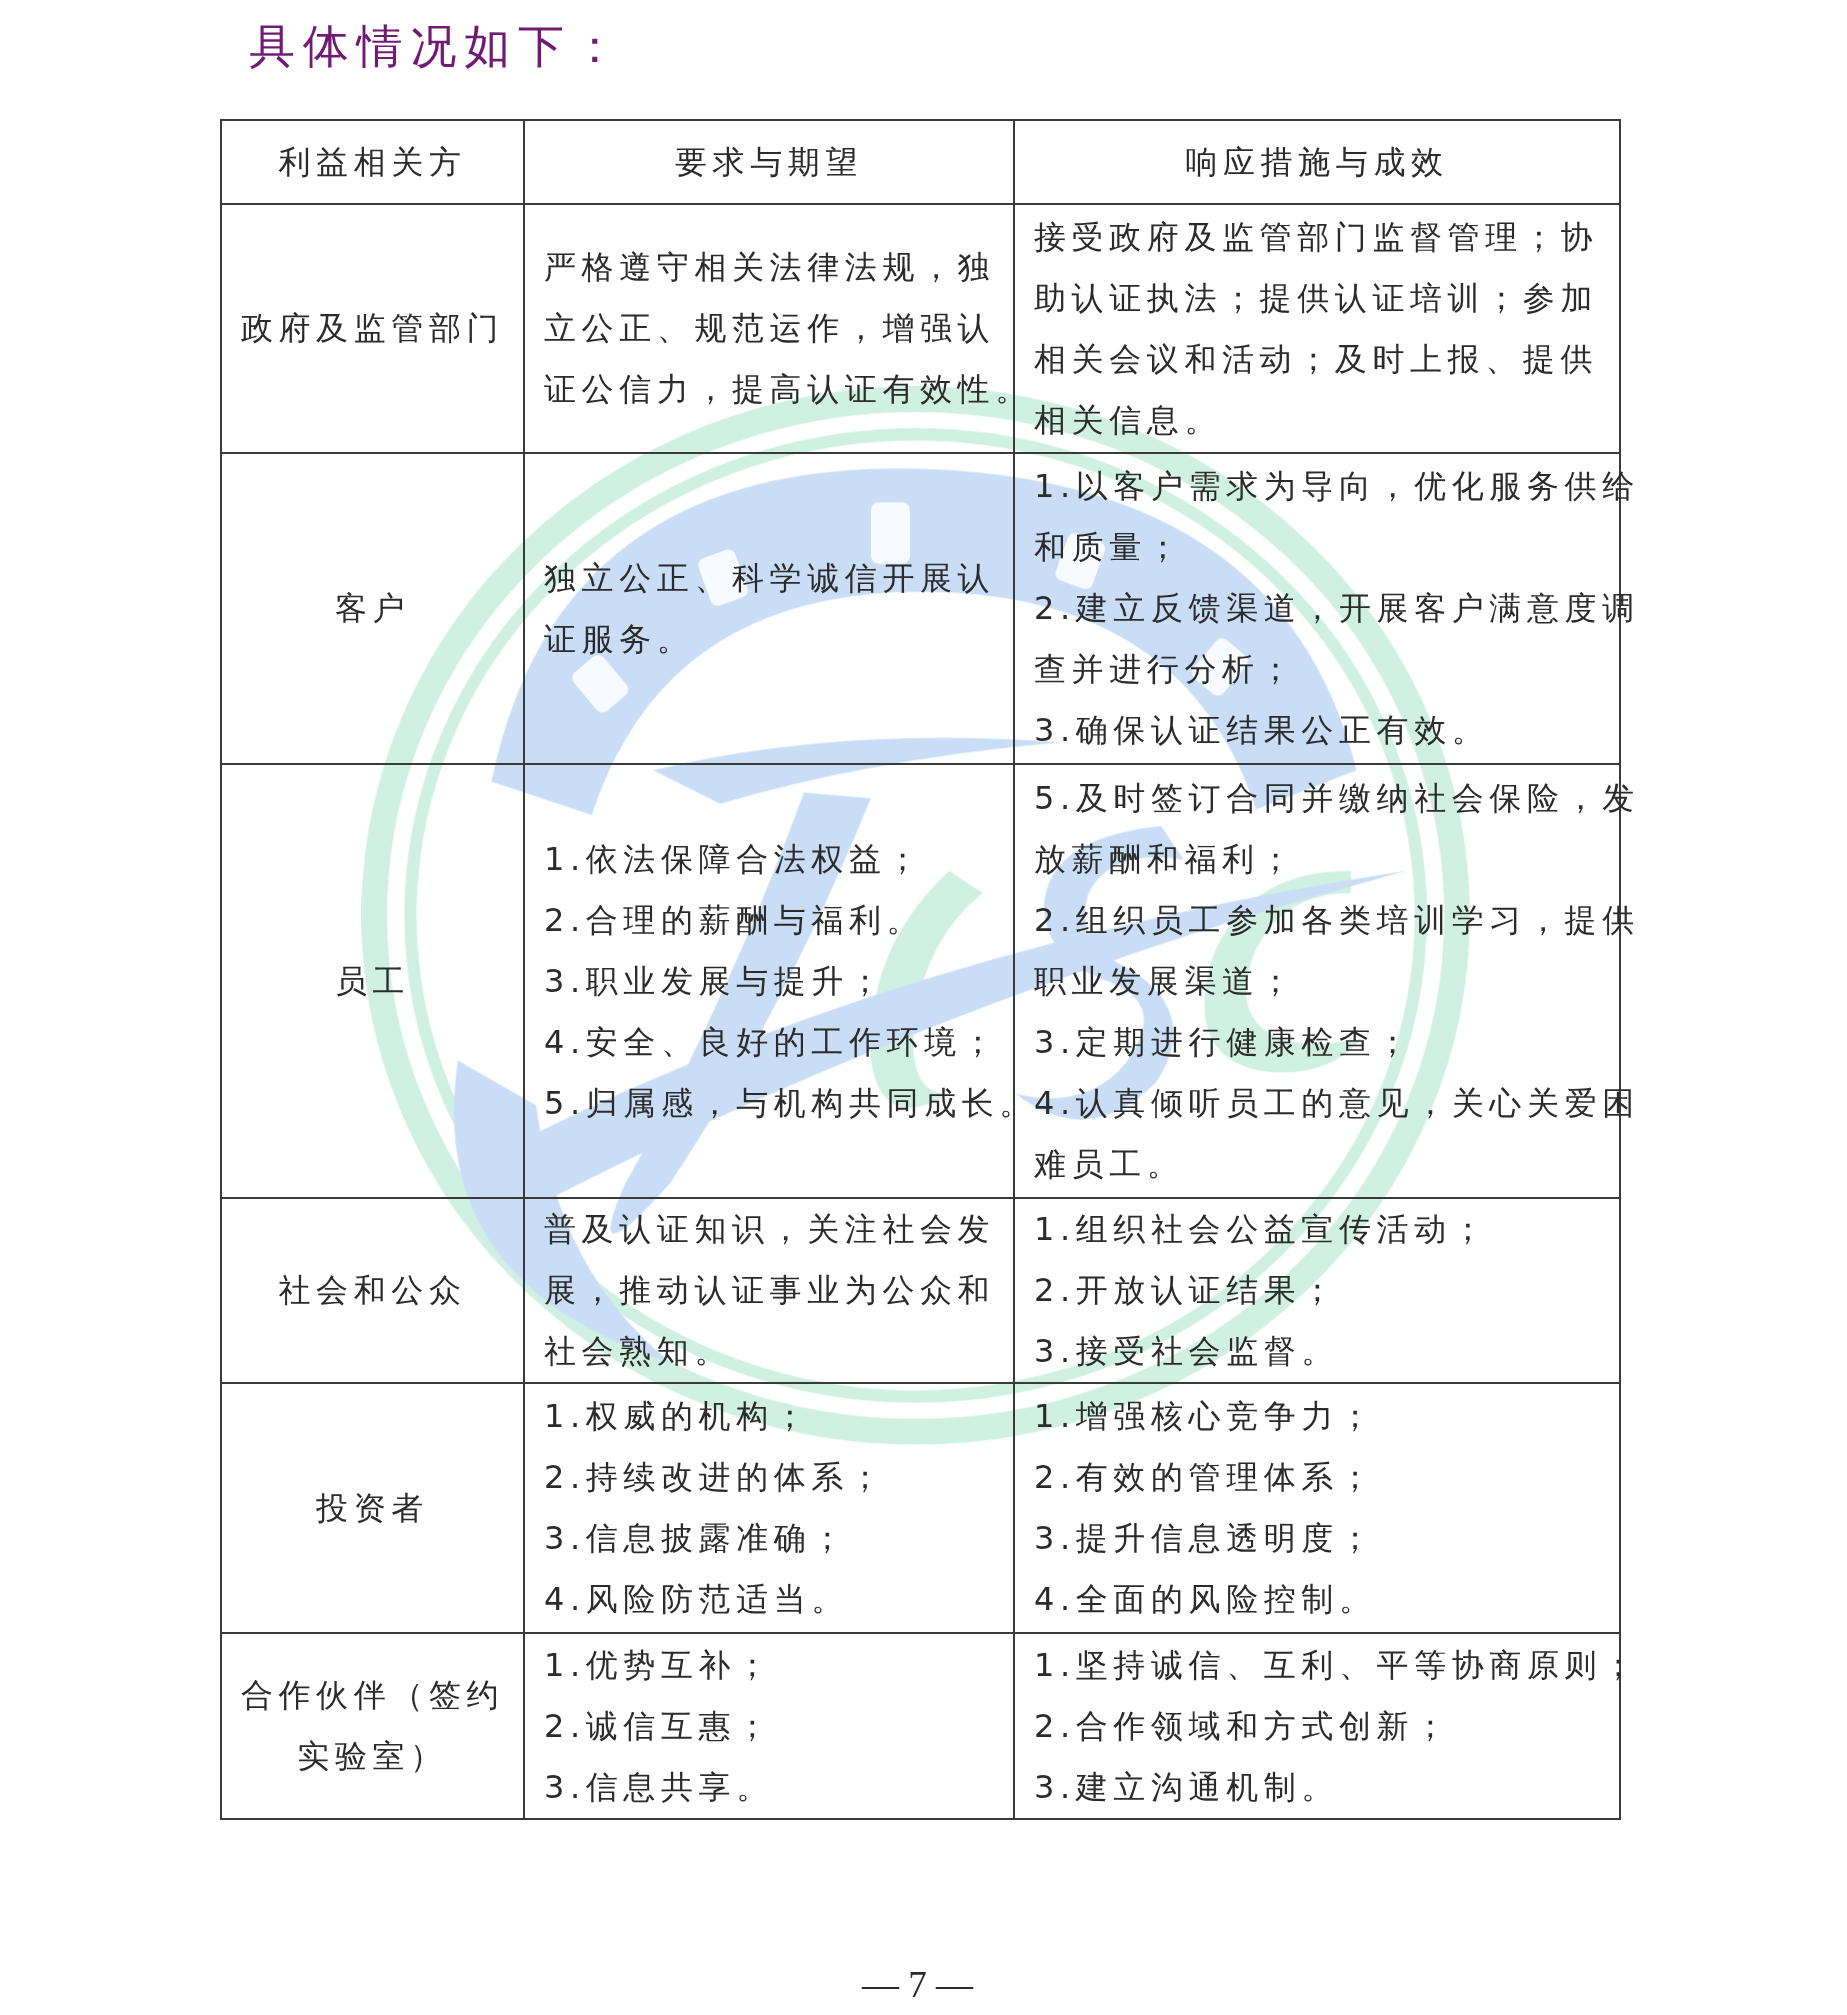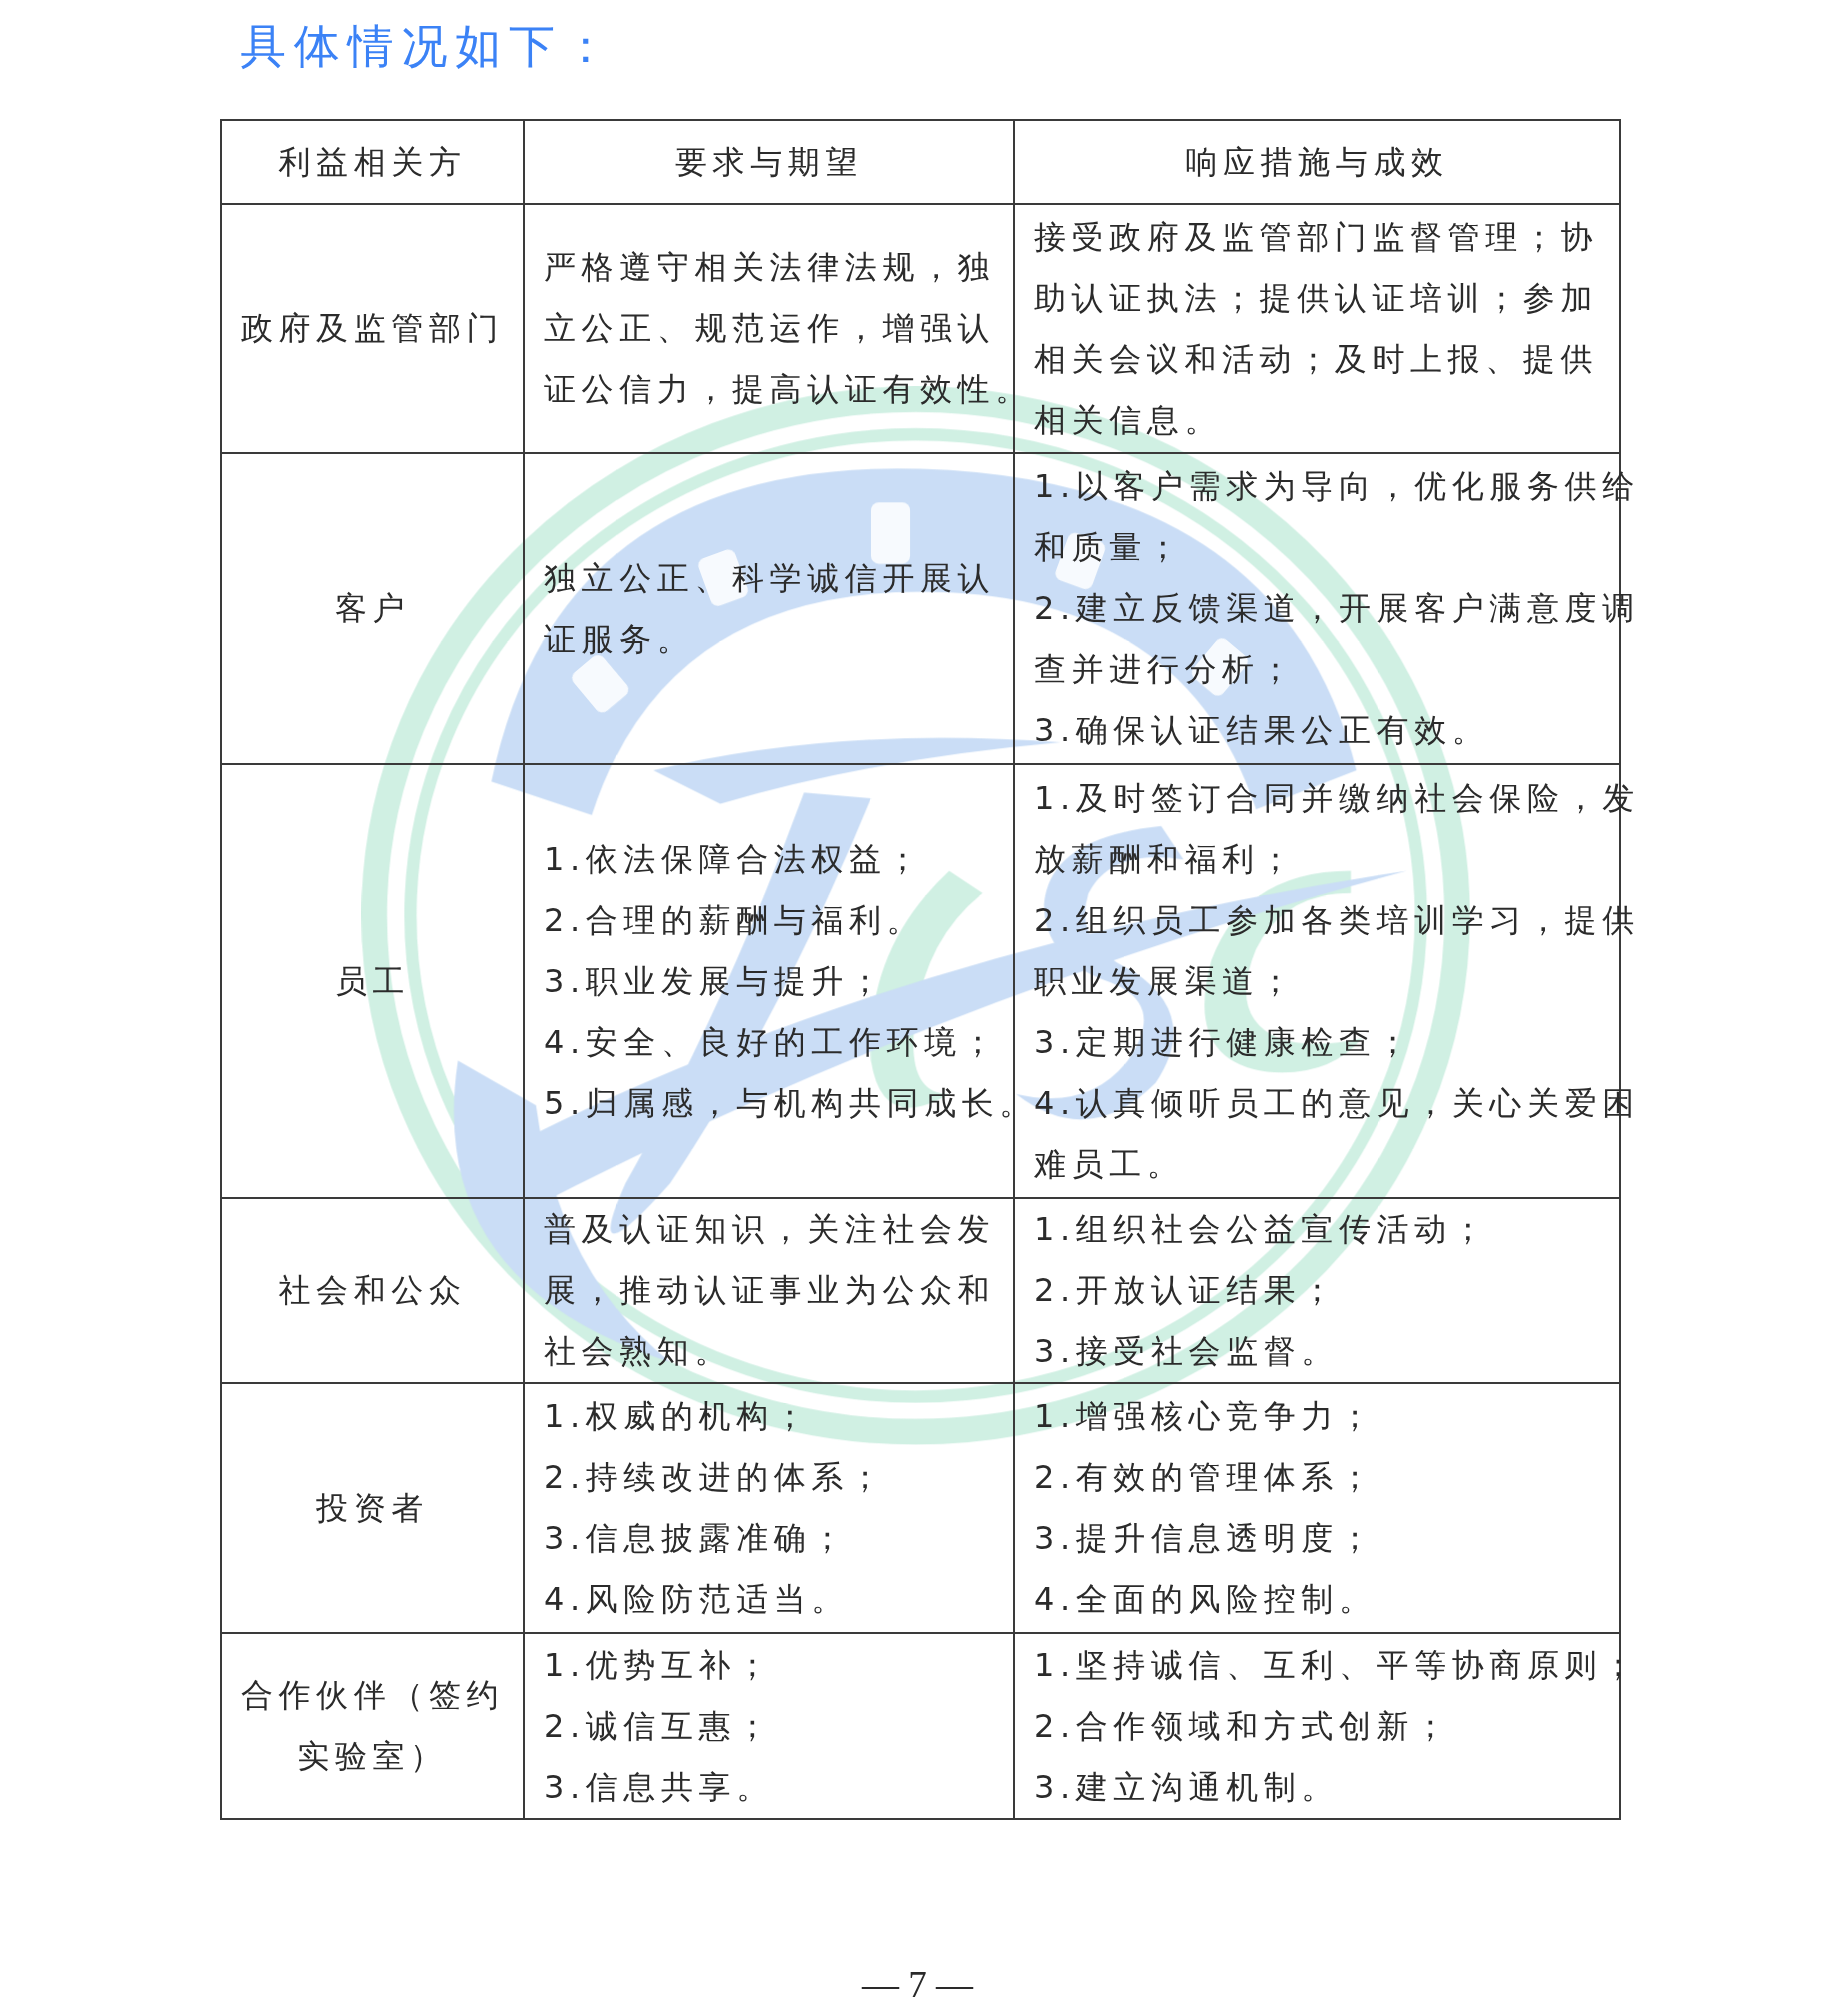--- a/index.html
+++ b/index.html
@@ -10,26 +10,26 @@
   body {
     width: 1848px;
     height: 2015px;
     position: relative;
     overflow: hidden;
     font-family: "DejaVu Serif", "Liberation Serif", serif;
     color: #2a2a2a;
   }
   .page-title {
     position: absolute;
-    left: 240px;
+    left: 249px;
     top: 10px;
     font-size: 46px;
     line-height: 73px;
     letter-spacing: 7.8px;
-    color: #3b82f6;
+    color: #701a75;
     font-family: "DejaVu Sans", "Liberation Sans", sans-serif;
     font-weight: normal;
   }
   .watermark {
     position: absolute;
     left: 0;
     top: 0;
     width: 1848px;
     height: 2015px;
     pointer-events: none;
@@ -171,21 +171,21 @@
         <span class="line">员工</span>
       </td>
       <td>
         <span class="line">1.依法保障合法权益；</span>
         <span class="line">2.合理的薪酬与福利。</span>
         <span class="line">3.职业发展与提升；</span>
         <span class="line">4.安全、良好的工作环境；</span>
         <span class="line">5.归属感，与机构共同成长。</span>
       </td>
       <td>
-        <span class="line">1.及时签订合同并缴纳社会保险，发</span>
+        <span class="line">5.及时签订合同并缴纳社会保险，发</span>
         <span class="line">放薪酬和福利；</span>
         <span class="line">2.组织员工参加各类培训学习，提供</span>
         <span class="line">职业发展渠道；</span>
         <span class="line">3.定期进行健康检查；</span>
         <span class="line">4.认真倾听员工的意见，关心关爱困</span>
         <span class="line">难员工。</span>
       </td>
     </tr>
 
     <tr style="height:185px">

